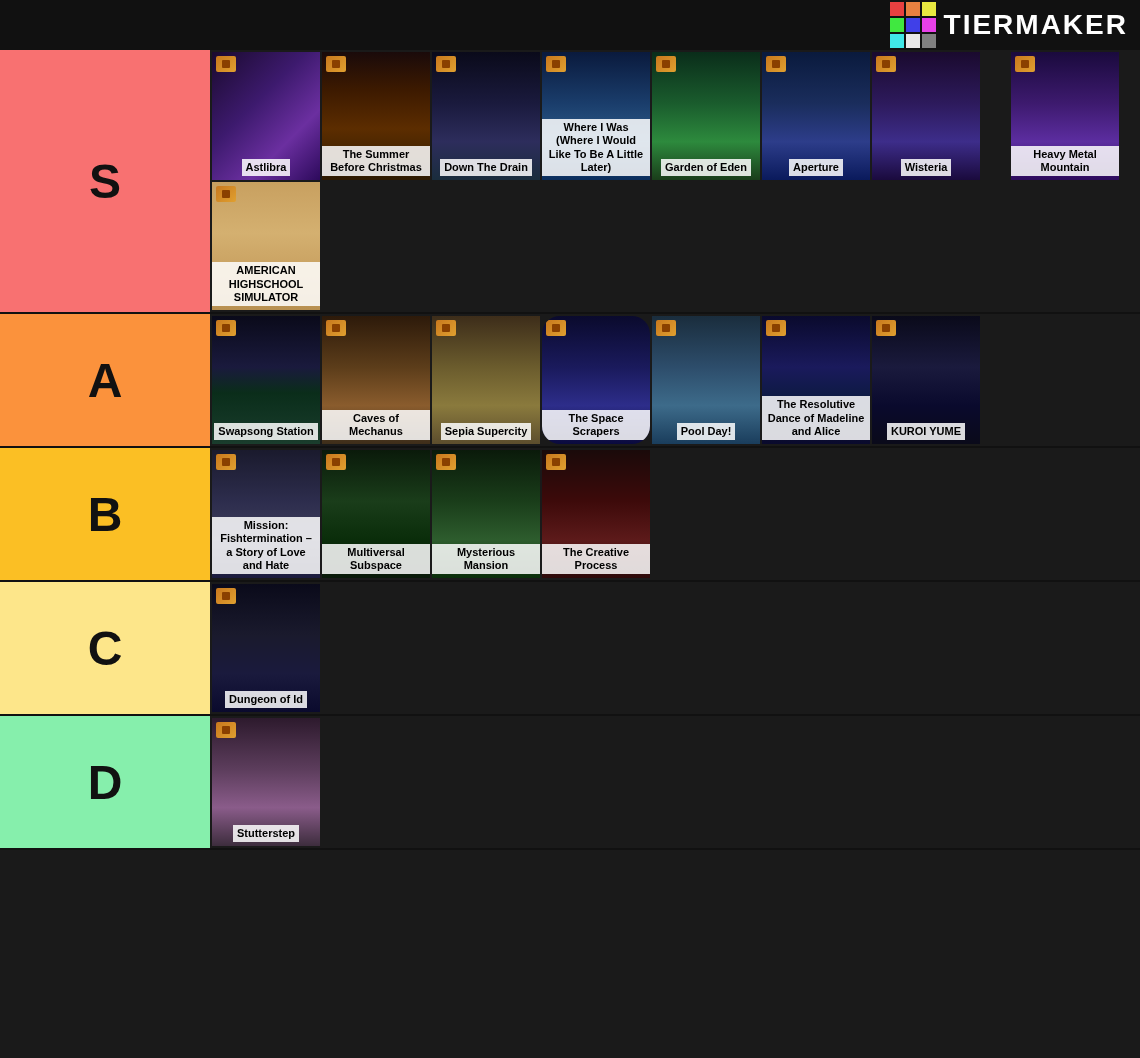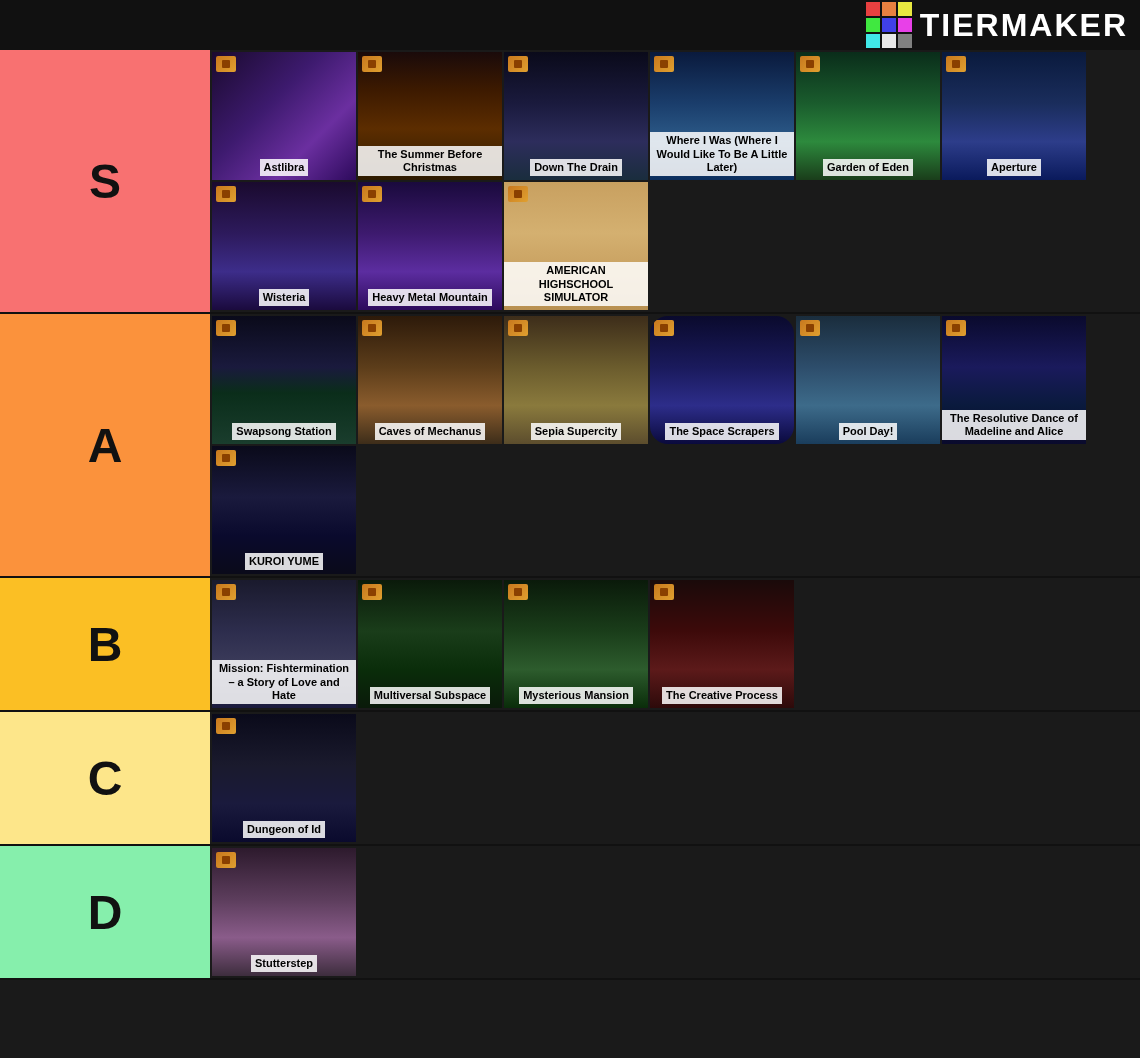--- a/index.html
+++ b/index.html
@@ -37,21 +37,21 @@
       gap: 2px;
     }
 
     .logo-cell {
       width: 14px;
       height: 14px;
     }
 
     .logo-text {
       color: white;
-      font-size: 32px;
+      font-size: 28px;
       font-weight: 900;
       letter-spacing: 2px;
       text-transform: uppercase;
     }
 
     .tier-row {
       display: flex;
       flex-direction: row;
       border-bottom: 2px solid #111;
       min-height: 130px;
@@ -75,21 +75,21 @@
       flex-wrap: wrap;
       align-content: flex-start;
       flex: 1;
       background: #1a1a1a;
       padding: 2px;
       gap: 2px;
     }
 
     .tier-item {
       position: relative;
-      width: 144px;
+      width: 108px;
       height: 128px;
       flex-shrink: 0;
       overflow: hidden;
       background: #333;
     }
 
     .tier-item-bg {
       width: 100%;
       height: 100%;
       display: flex;
@@ -117,21 +117,21 @@
     .tier-D { background: #86efac; }
 
     
     .bg-astlibra { background: linear-gradient(135deg, #1a0a2e 0%, #3d1a6e 40%, #6b2fa0 70%, #2d0a5c 100%); }
     .bg-summer { background: linear-gradient(180deg, #1a0a0a 0%, #3d1a00 30%, #5c2d00 60%, #2d1a00 100%); }
     .bg-drain { background: linear-gradient(180deg, #0a0a1a 0%, #1a1a3d 40%, #2d2d5c 70%, #1a2d3d 100%); }
     .bg-whereiwas { background: linear-gradient(180deg, #0a1a3d 0%, #1a3d6b 40%, #2d5c8a 70%, #0a2d5c 100%); }
     .bg-garden { background: linear-gradient(180deg, #0a2d1a 0%, #1a5c2d 40%, #2d8a3d 70%, #1a3d1a 100%); }
     .bg-aperture { background: linear-gradient(180deg, #0a1a3d 0%, #1a2d5c 40%, #2d3d8a 70%, #0a1a5c 100%); }
     .bg-wisteria { background: linear-gradient(180deg, #1a0a2e 0%, #2d1a5c 40%, #3d2d8a 70%, #1a0a3d 100%); }
-    .bg-heavymetal { background: linear-gradient(180deg, #1a0a3d 0%, #3d1a6e 40%, #5c2da0 70%, #2d0a5c 100%); }
+    .bg-heavymetal { background: linear-gradient(180deg, #1a0a3d 0%, #3d1a6e 40%, #5c2da0 70%, #2d0a5c 100%); margin-left: 29px; }
     .bg-american { background: linear-gradient(180deg, #c8a060 0%, #d4b070 40%, #c8a060 70%, #b89050 100%); }
     .bg-swapsong { background: linear-gradient(180deg, #0a0a1a 0%, #1a1a3d 40%, #0a2d1a 60%, #1a3d2d 100%); }
     .bg-caves { background: linear-gradient(180deg, #2d1a0a 0%, #5c3d1a 40%, #8a5c2d 70%, #3d2d1a 100%); }
     .bg-sepia { background: linear-gradient(180deg, #3d2d1a 0%, #6b5c2d 40%, #8a7a3d 70%, #5c4d2d 100%); }
     .bg-frosty { background: linear-gradient(180deg, #a0c8e0 0%, #c8e0f0 40%, #e0f0ff 70%, #b0d8f0 100%); }
     .bg-spacescrapers { background: linear-gradient(180deg, #0a0a2d 0%, #1a1a5c 40%, #2d2d8a 70%, #0a0a3d 100%); border-radius: 18px; }
     .bg-heresy { background: linear-gradient(180deg, #1a0a0a 0%, #3d0a0a 40%, #5c1a1a 70%, #2d0a0a 100%); }
     .bg-conifer { background: linear-gradient(180deg, #1a0a3d 0%, #3d1a6e 40%, #5c2da0 70%, #2d1a5c 100%); }
     .bg-poolday { background: linear-gradient(180deg, #1a2d3d 0%, #2d4d6b 40%, #3d6b8a 70%, #1a3d5c 100%); }
     .bg-resolutive { background: linear-gradient(180deg, #0a0a2d 0%, #1a1a5c 40%, #0a1a3d 70%, #0a0a2d 100%); }

